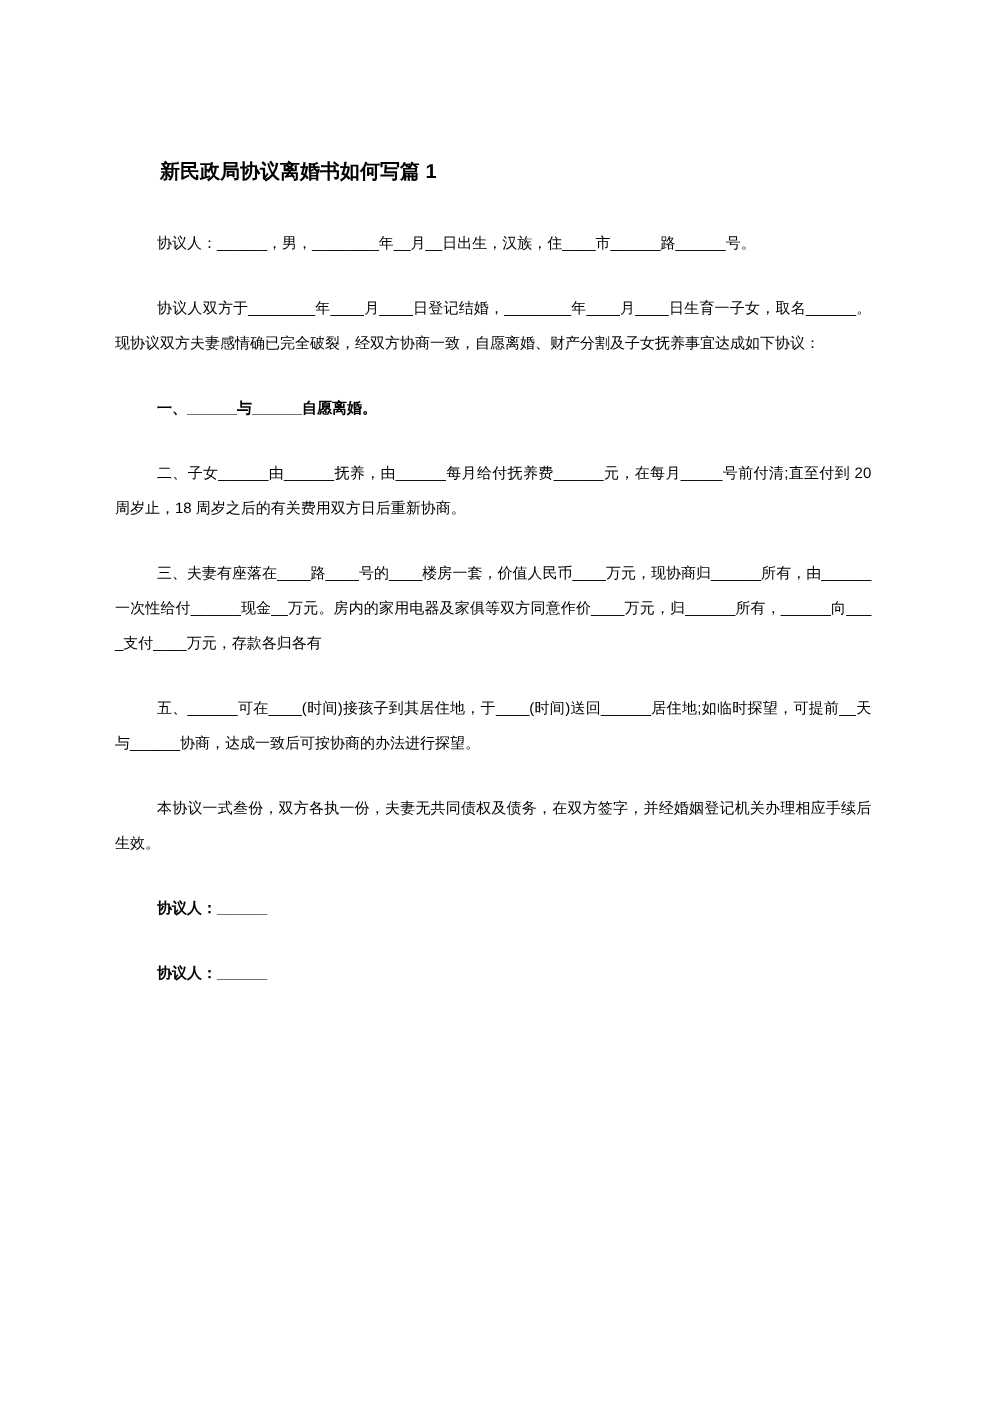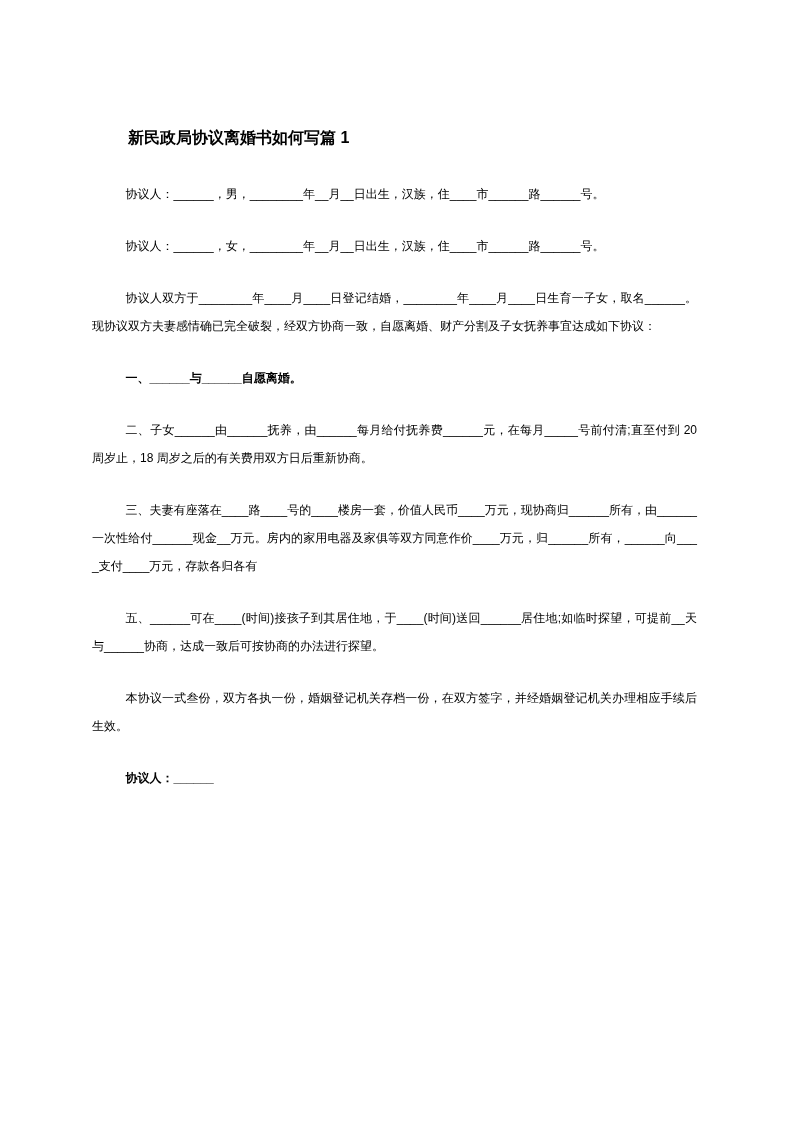--- a/index.html
+++ b/index.html
@@ -44,31 +44,30 @@
   }
 </style>
 </head>
 <body>
 
 <div class="page">
   <h1 class="doc-title">新民政局协议离婚书如何写篇 1</h1>
 
   <p class="para">协议人：______，男，________年__月__日出生，汉族，住____市______路______号。</p>
 
-  <p class="para">协议人：______，女，________年__月__日出生，汉族，住____市______路______号。</p>
 
   <p class="para">协议人双方于________年____月____日登记结婚，________年____月____日生育一子女，取名______。现协议双方夫妻感情确已完全破裂，经双方协商一致，自愿离婚、财产分割及子女抚养事宜达成如下协议：</p>
 
   <p class="para single">一、______与______自愿离婚。</p>
 
   <p class="para">二、子女______由______抚养，由______每月给付抚养费______元，在每月_____号前付清;直至付到 20 周岁止，18 周岁之后的有关费用双方日后重新协商。</p>
 
   <p class="para">三、夫妻有座落在____路____号的____楼房一套，价值人民币____万元，现协商归______所有，由______一次性给付______现金__万元。房内的家用电器及家俱等双方同意作价____万元，归______所有，______向____支付____万元，存款各归各有</p>
 
 
   <p class="para">五、______可在____(时间)接孩子到其居住地，于____(时间)送回______居住地;如临时探望，可提前__天与______协商，达成一致后可按协商的办法进行探望。</p>
 
-  <p class="para">本协议一式叁份，双方各执一份，婚姻登记机关存档一份，在双方签字，并经婚姻登记机关办理相应手续后生效。</p>
+  <p class="para">本协议一式叁份，双方各执一份，夫妻无共同债权及债务，在双方签字，并经婚姻登记机关办理相应手续后生效。</p>
 
   <p class="para single">协议人：______</p>
 
   <p class="para single">协议人：______</p>
 </div>
 
 </body></html>

